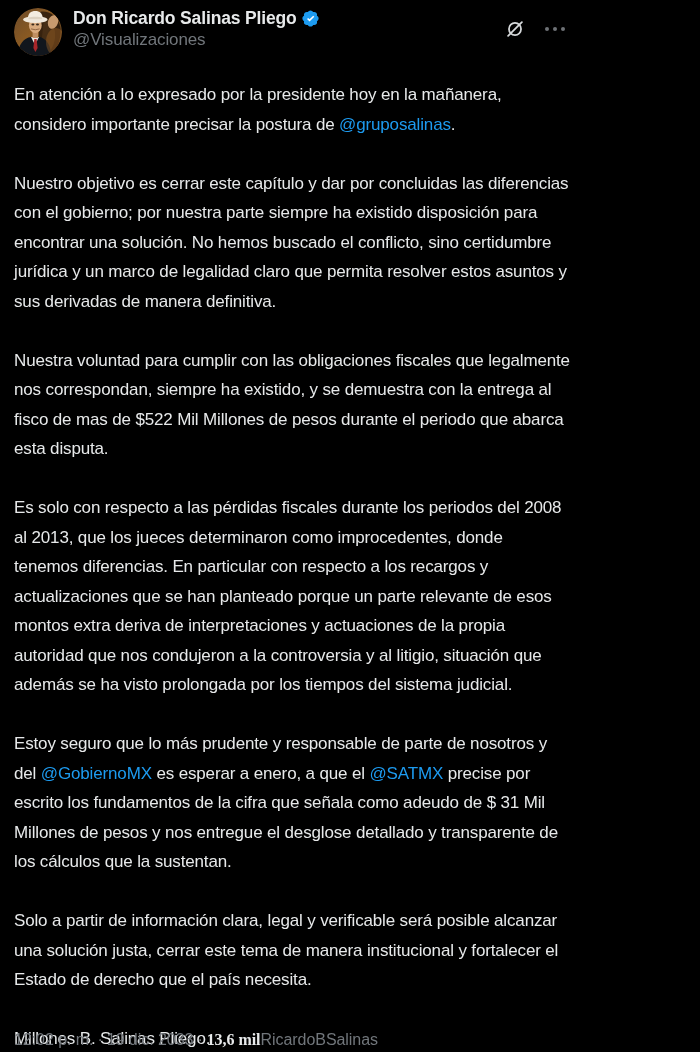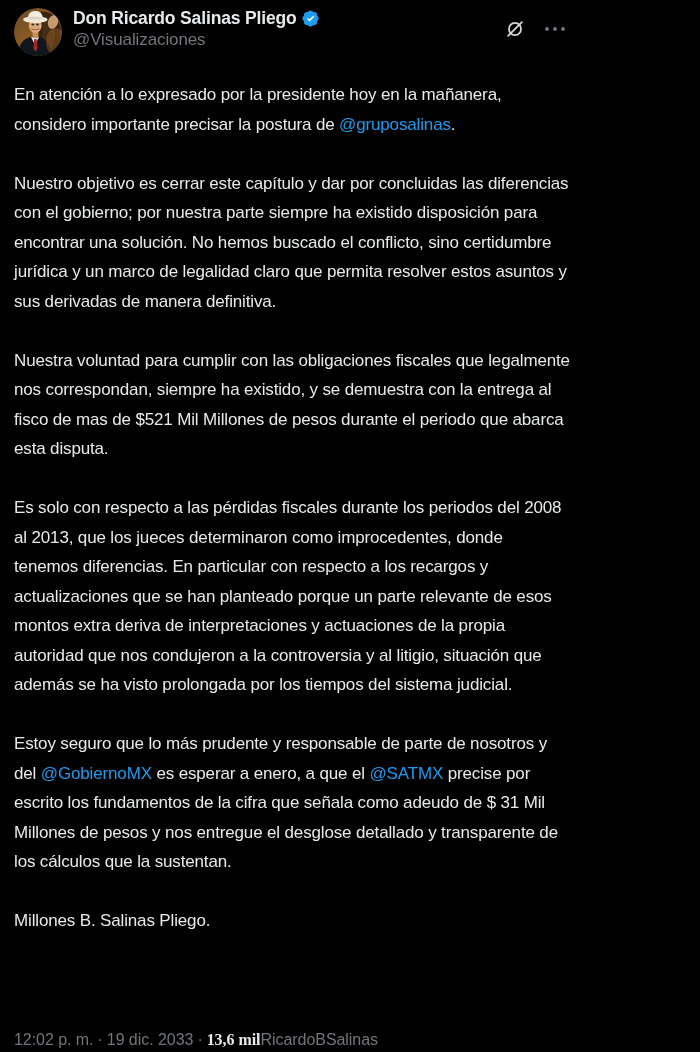--- a/index.html
+++ b/index.html
@@ -228,23 +228,24 @@
             <i></i>
             <i></i>
         </span>
       </button>
     </div>
   </div>
 
   <div class="post-body">
       <p><span>En atención a lo expresado por la presidente hoy en la mañanera, considero importante precisar la postura de </span><span class="mention">@gruposalinas</span><span>.</span></p>
       <p><span>Nuestro objetivo es cerrar este capítulo y dar por concluidas las diferencias con el gobierno; por nuestra parte siempre ha existido disposición para encontrar una solución. No hemos buscado el conflicto, sino certidumbre jurídica y un marco de legalidad claro que permita resolver estos asuntos y sus derivadas de manera definitiva.</span></p>
-      <p><span>Nuestra voluntad para cumplir con las obligaciones fiscales que legalmente nos correspondan, siempre ha existido, y se demuestra con la entrega al fisco de mas de $521 Mil Millones de pesos durante el periodo que abarca esta disputa.</span></p>
+      <p><span>Nuestra voluntad para cumplir con las obligaciones fiscales que legalmente nos correspondan, siempre ha existido, y se demuestra con la entrega al fisco de mas de $522 Mil Millones de pesos durante el periodo que abarca esta disputa.</span></p>
       <p><span>Es solo con respecto a las pérdidas fiscales durante los periodos del 2008 al 2013, que los jueces determinaron como improcedentes, donde tenemos diferencias. En particular con respecto a los recargos y actualizaciones que se han planteado porque un parte relevante de esos montos extra deriva de interpretaciones y actuaciones de la propia autoridad que nos condujeron a la controversia y al litigio, situación que además se ha visto prolongada por los tiempos del sistema judicial.</span></p>
       <p><span>Estoy seguro que lo más prudente y responsable de parte de nosotros y del </span><span class="mention">@GobiernoMX</span><span> es esperar a enero, a que el </span><span class="mention">@SATMX</span><span> precise por escrito los fundamentos de la cifra que señala como adeudo de $ 31 Mil Millones de pesos y nos entregue el desglose detallado y transparente de los cálculos que la sustentan.</span></p>
+      <p><span>Solo a partir de información clara, legal y verificable será posible alcanzar una solución justa, cerrar este tema de manera institucional y fortalecer el Estado de derecho que el país necesita.</span></p>
       <p><span>Millones B. Salinas Pliego.</span></p>
     </div>
 
   <div class="post-footer">
     <span class="time-link">12:02 p. m.</span>
     <span class="sep">·</span>
     <span class="date-link">19 dic. 2033</span>
     <span class="sep">·</span>
     <span class="views-count">13,6 mil</span>
     <span>RicardoBSalinas</span>

